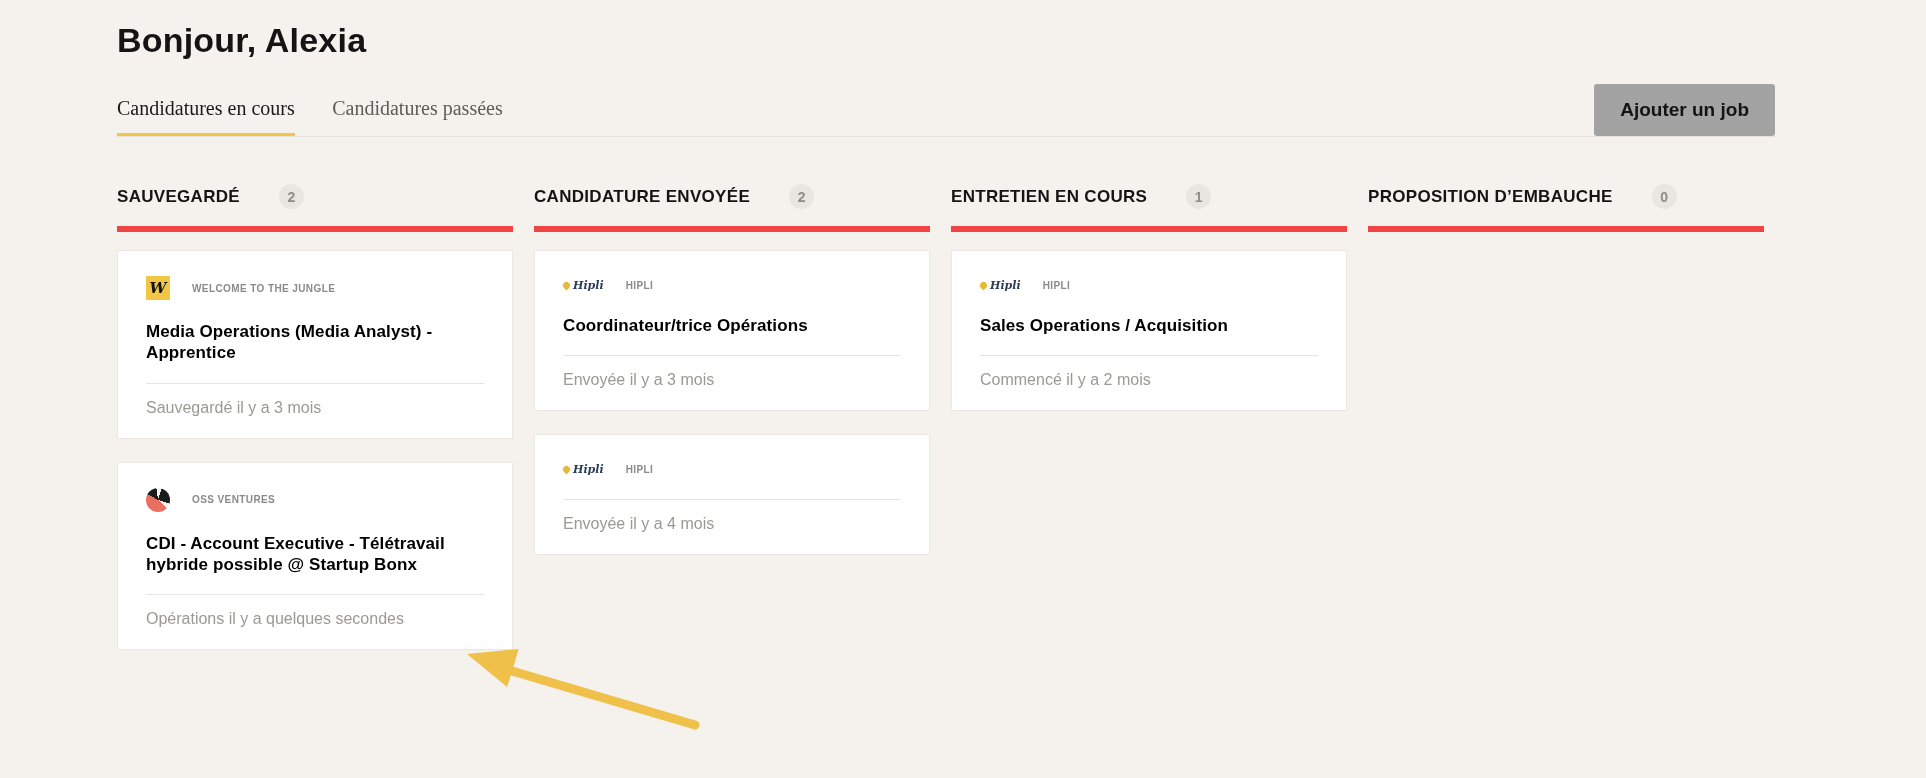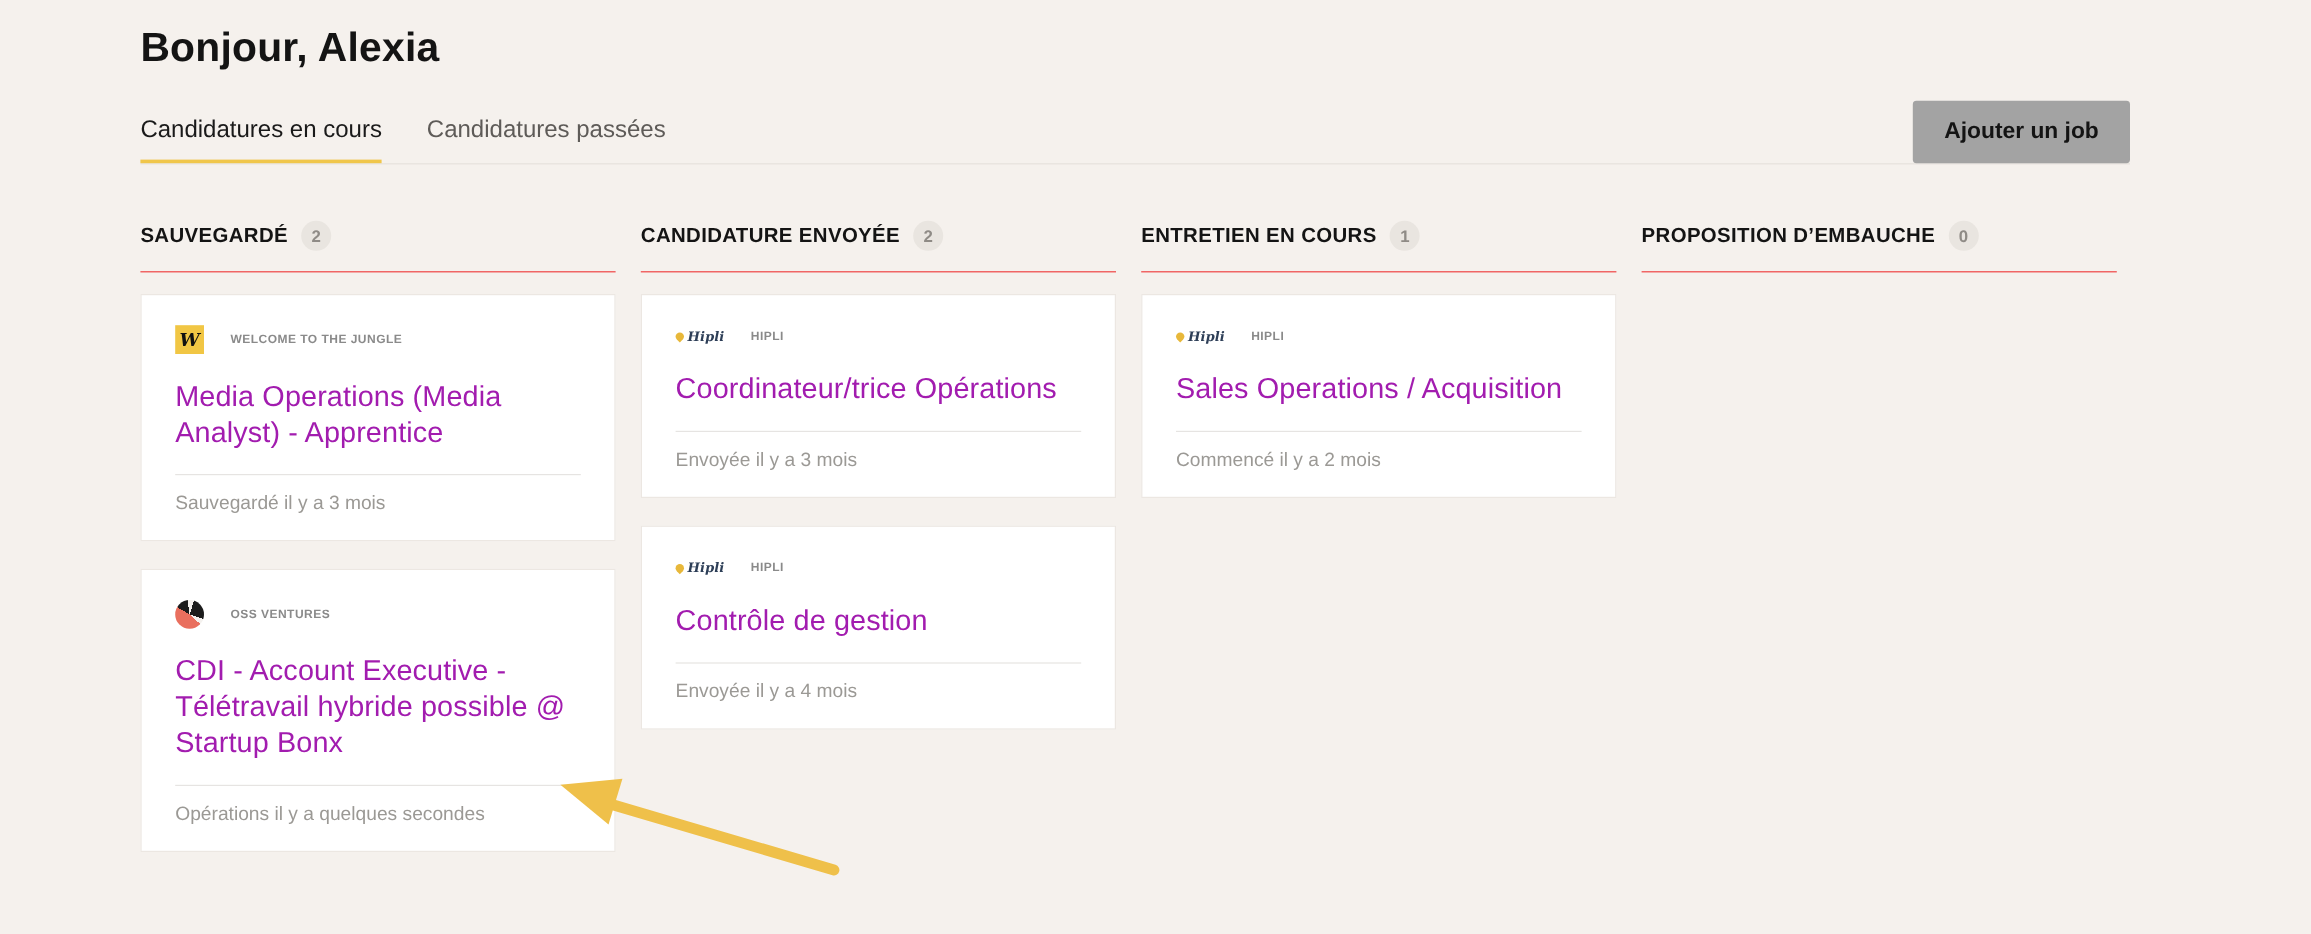--- a/index.html
+++ b/index.html
@@ -41,38 +41,40 @@
     border-bottom:1px solid #e7e2dc;
   }
   .tab {
     display:inline-block;
     font-size:20px;
     padding-bottom:13px;
     margin-right:33px;
     color:#5e5b58;
     border-bottom:3px solid transparent;
     cursor:pointer;
+    font-family:Liberation Serif, serif;
   }
   .tab.active {
     color:#1a1a1a;
     border-bottom-color:#f0c64b;
   }
 
   
   .board {
     display:flex;
     margin-top:47px;
     gap:21px;
   }
   .column { width:396px; flex:0 0 396px; }
   .col-head {
     display:flex;
     align-items:center;
     padding-bottom:17px;
-    border-bottom:1px solid #ef4444;
+    border-bottom:6px solid #ef4444;
+    gap:28px;
   }
   .col-title {
     font-size:17px;
     font-weight:800;
     letter-spacing:0.3px;
     color:#141414;
     text-transform:uppercase;
   }
   .col-badge {
     display:inline-flex;
@@ -103,24 +105,24 @@
   }
   .company-name {
     font-size:10px;
     font-weight:700;
     letter-spacing:0.4px;
     color:#8a8a8a;
     text-transform:uppercase;
     margin-left:22px;
   }
   .job-title {
-    font-size:24px;
-    font-weight:400;
+    font-size:17px;
+    font-weight:700;
     line-height:1.25;
-    color:#a21caf;
+    color:#000000;
     letter-spacing:0.1px;
   }
   .card-divider {
     border:none;
     border-top:1px solid #e6e4e2;
     margin-top:19px;
   }
   .card-status {
     margin-top:15px;
     font-size:16px;
@@ -238,21 +240,20 @@
             <div class="card-status">Envoyée il y a 3 mois</div>
           </article>
           <article class="card">
             <div class="company-row">
               <span class="logo-hipli">
                 <span class="leaf"></span>
                 <span class="script">Hipli</span>
               </span>
               <span class="company-name">HIPLI</span>
             </div>
-            <h3 class="job-title">Contrôle de gestion</h3>
             <hr class="card-divider">
             <div class="card-status">Envoyée il y a 4 mois</div>
           </article>
         </div>
       </section>
       <section class="column">
         <div class="col-head">
           <span class="col-title">ENTRETIEN EN COURS</span>
           <span class="col-badge">1</span>
         </div>

